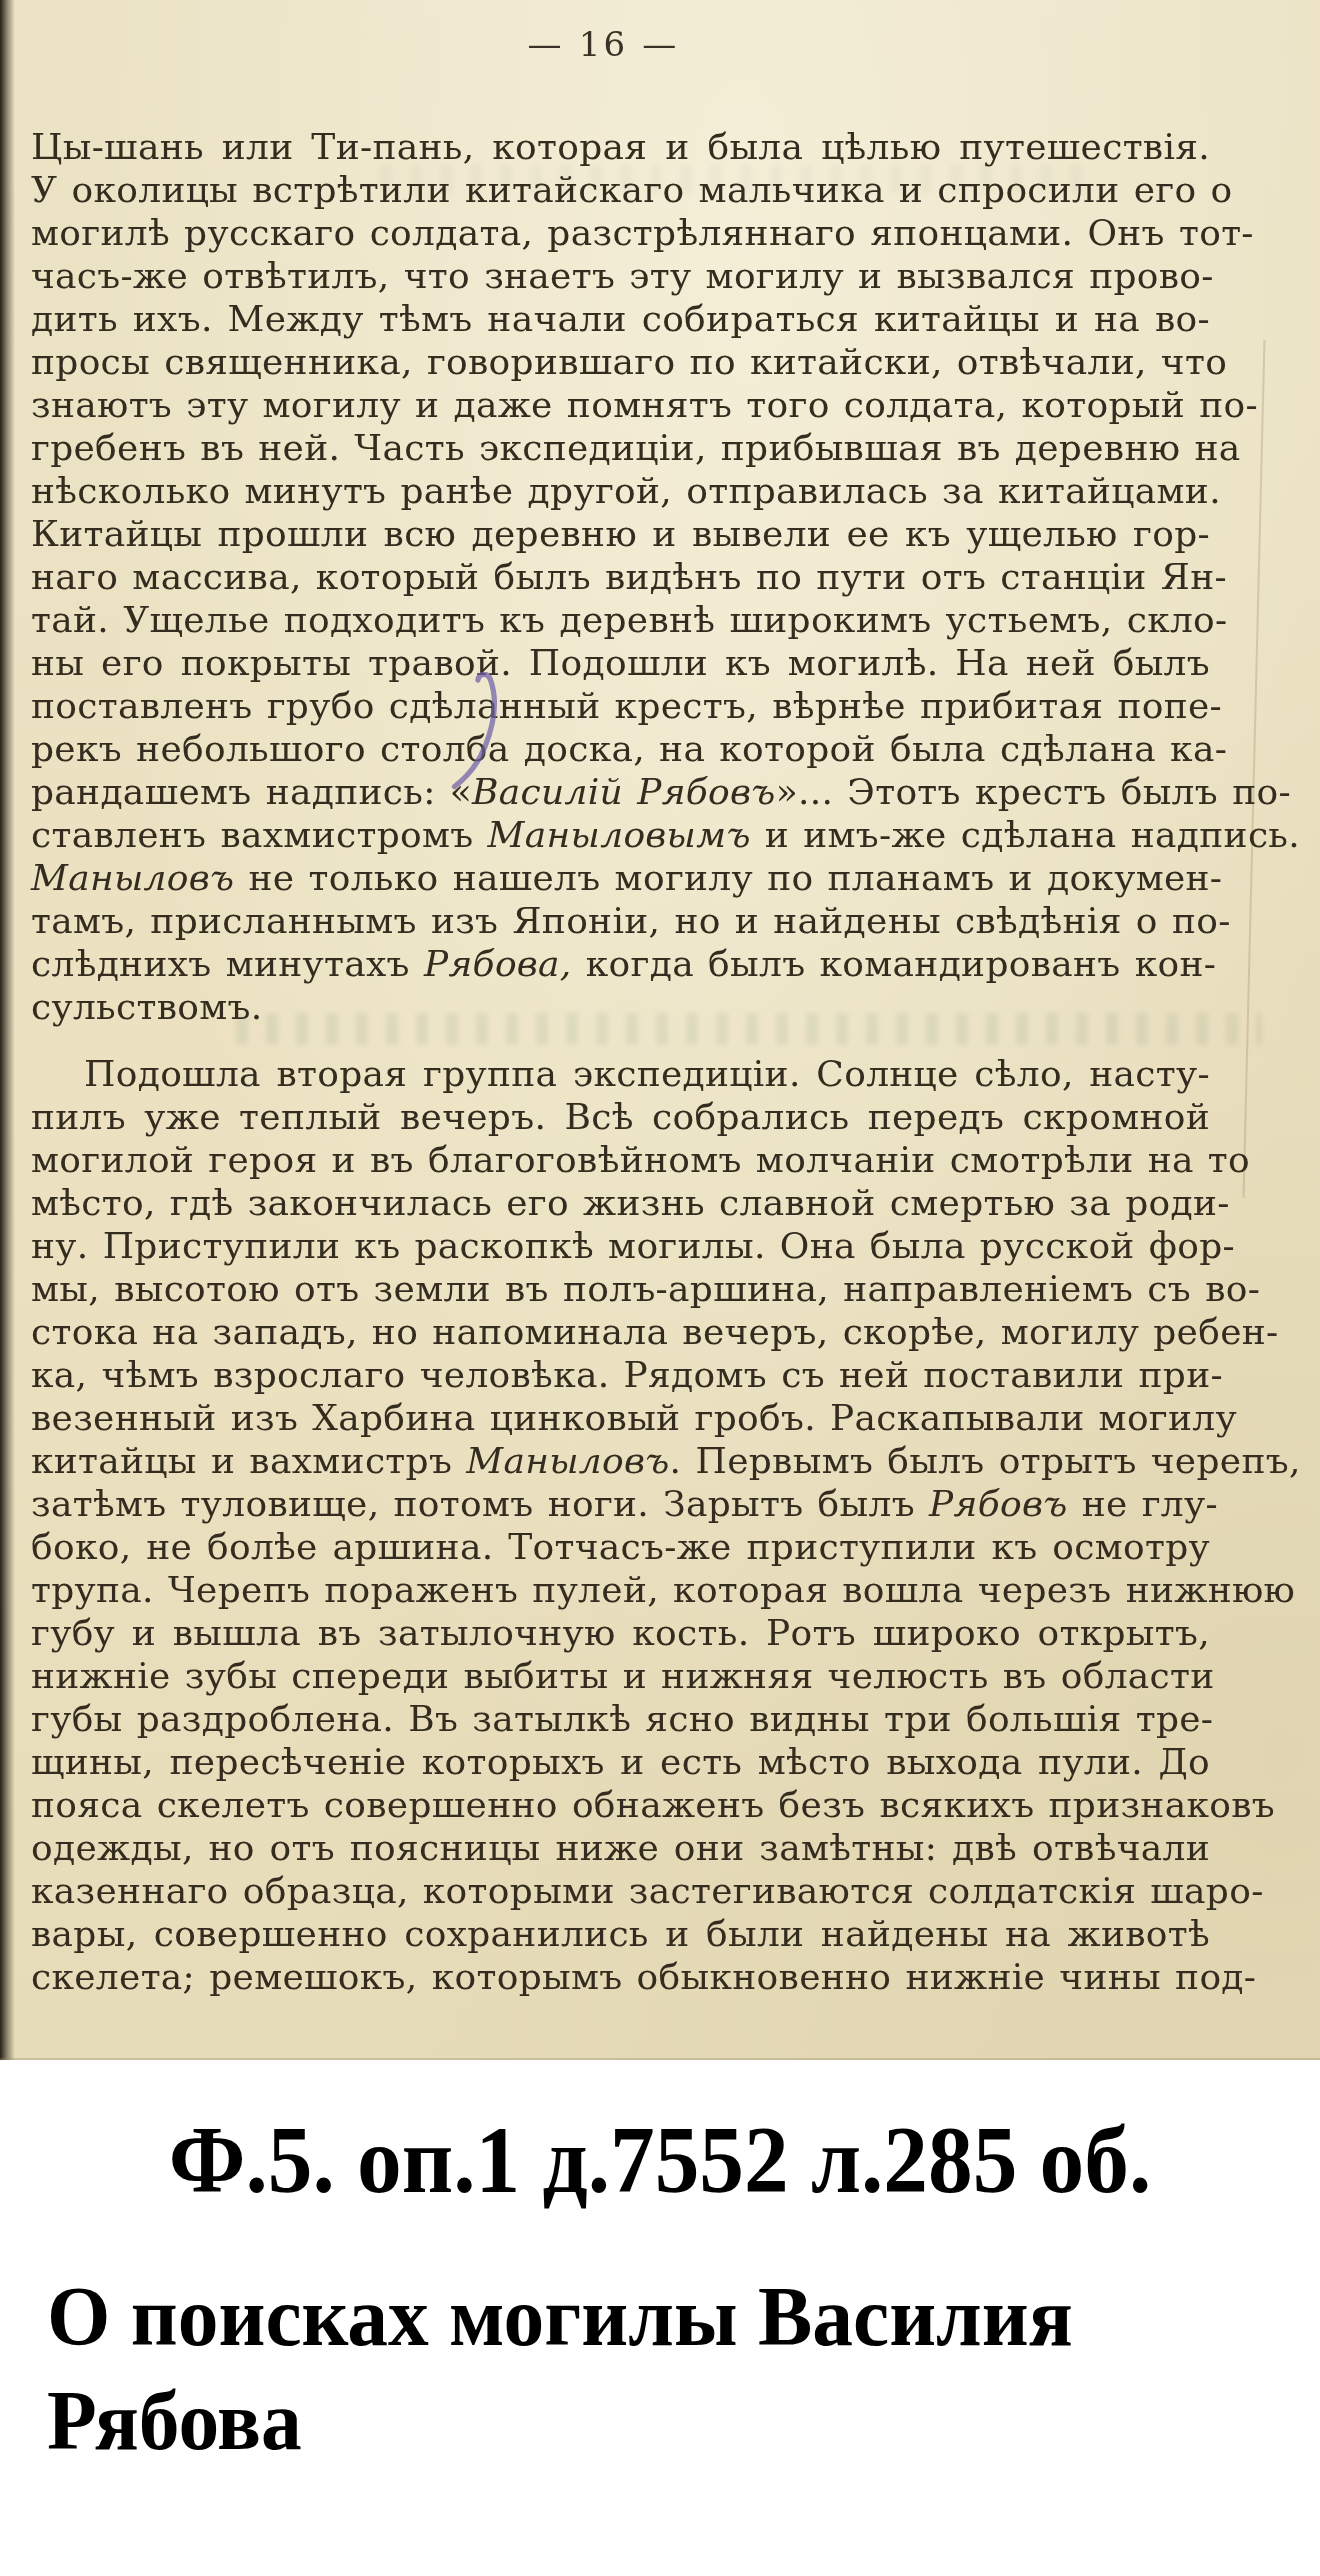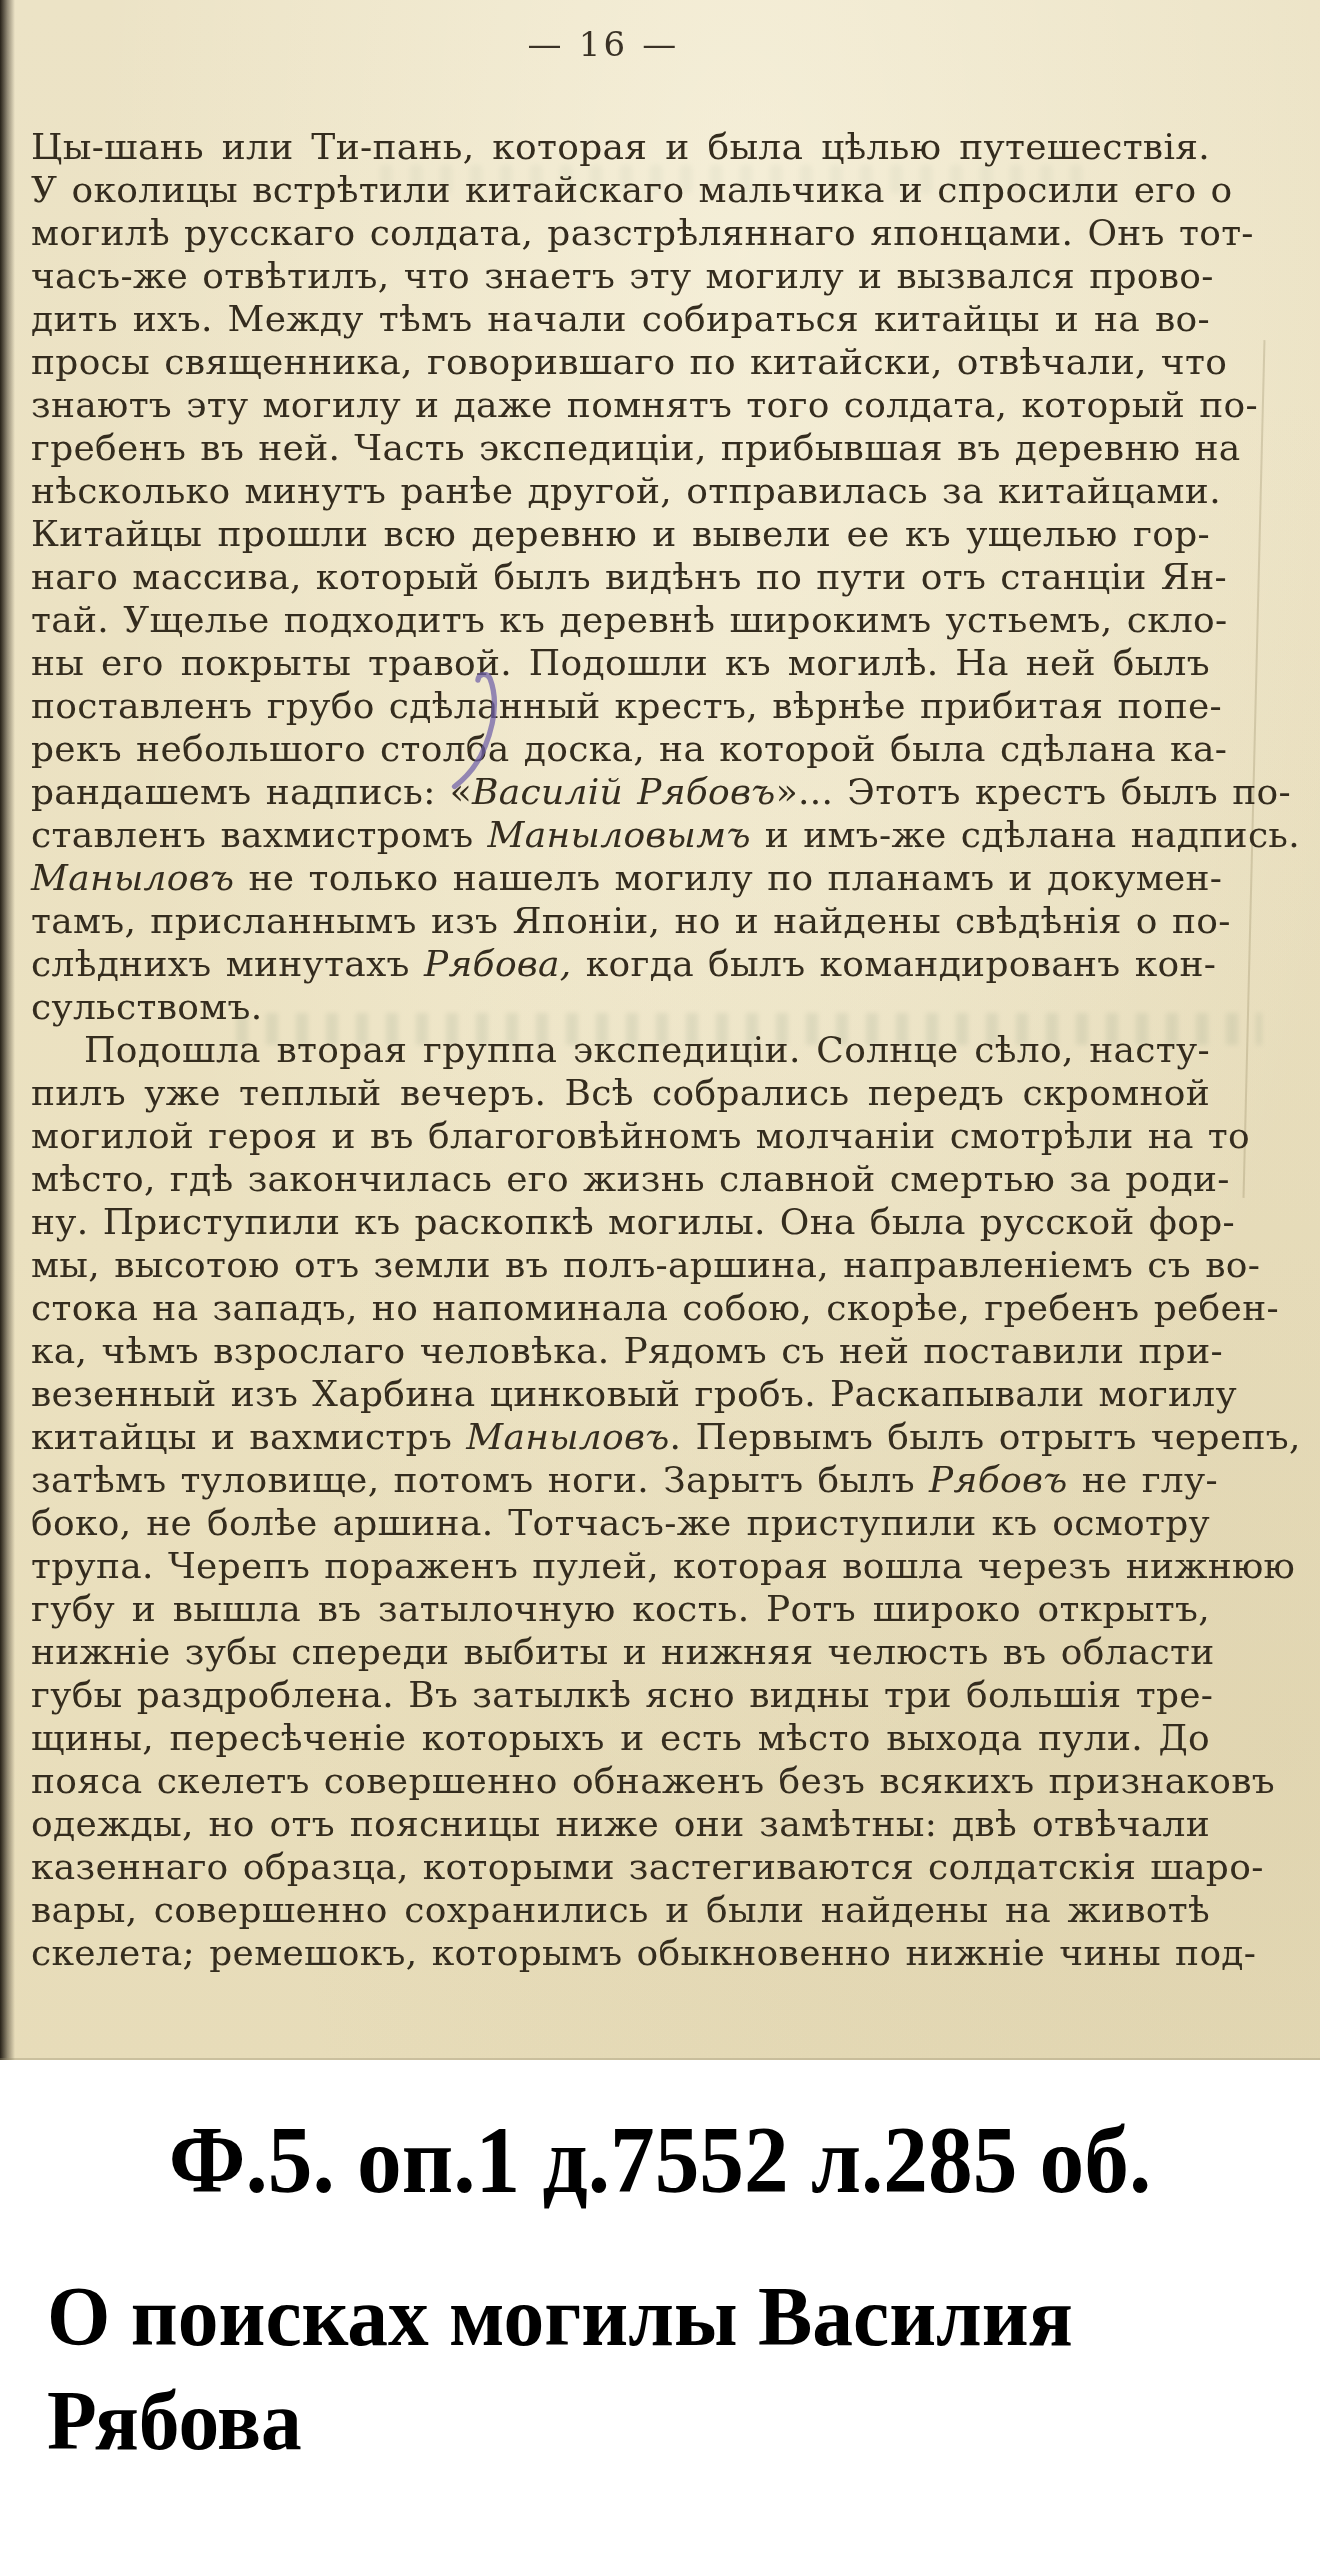--- a/index.html
+++ b/index.html
@@ -32,21 +32,21 @@
   }
   .text-block{
     position:absolute;left:31px;top:125px;width:1179px;
   }
   .line{
     height:43px;line-height:43px;font-size:36px;
     text-align:justify;text-align-last:justify;
     white-space:nowrap;word-spacing:2.4px;letter-spacing:0.3px;
   }
   .line.flush{text-align-last:left;}
-  .line.indent{text-indent:53px;}
+  .line.indent{text-indent:53px;margin-top:24px;}
   .line i{}
   
   .ghost{
     position:absolute;filter:blur(2.4px);
     background:repeating-linear-gradient(90deg, rgba(105,130,105,.55) 0 12px, rgba(105,130,105,0) 12px 30px);
   }
   .ghost.g1{left:236px;top:1013px;width:1026px;height:32px;opacity:.22;}
   .ghost.g2{left:380px;top:165px;width:712px;height:27.5px;opacity:.10;}
   .crease{
     position:absolute;left:1253px;top:340px;width:1.6px;height:858px;
@@ -98,21 +98,21 @@
       <div class="line"><i>Маныловъ</i><span> не только нашелъ могилу по планамъ и докумен-</span></div>
       <div class="line"><span>тамъ, присланнымъ изъ Японіи, но и найдены свѣдѣнія о по-</span></div>
       <div class="line"><span>слѣднихъ минутахъ </span><i>Рябова,</i><span> когда былъ командированъ кон-</span></div>
       <div class="line flush"><span>сульствомъ.</span></div>
       <div class="line indent"><span>Подошла вторая группа экспедиціи. Солнце сѣло, насту-</span></div>
       <div class="line"><span>пилъ уже теплый вечеръ. Всѣ собрались передъ скромной</span></div>
       <div class="line"><span>могилой героя и въ благоговѣйномъ молчаніи смотрѣли на то</span></div>
       <div class="line"><span>мѣсто, гдѣ закончилась его жизнь славной смертью за роди-</span></div>
       <div class="line"><span>ну. Приступили къ раскопкѣ могилы. Она была русской фор-</span></div>
       <div class="line"><span>мы, высотою отъ земли въ полъ-аршина, направленіемъ съ во-</span></div>
-      <div class="line"><span>стока на западъ, но напоминала собою, скорѣе, гребенъ ребен-</span></div>
+      <div class="line"><span>стока на западъ, но напоминала вечеръ, скорѣе, могилу ребен-</span></div>
       <div class="line"><span>ка, чѣмъ взрослаго человѣка. Рядомъ съ ней поставили при-</span></div>
       <div class="line"><span>везенный изъ Харбина цинковый гробъ. Раскапывали могилу</span></div>
       <div class="line"><span>китайцы и вахмистръ </span><i>Маныловъ</i><span>. Первымъ былъ отрытъ черепъ,</span></div>
       <div class="line"><span>затѣмъ туловище, потомъ ноги. Зарытъ былъ </span><i>Рябовъ</i><span> не глу-</span></div>
       <div class="line"><span>боко, не болѣе аршина. Тотчасъ-же приступили къ осмотру</span></div>
       <div class="line"><span>трупа. Черепъ пораженъ пулей, которая вошла черезъ нижнюю</span></div>
       <div class="line"><span>губу и вышла въ затылочную кость. Ротъ широко открытъ,</span></div>
       <div class="line"><span>нижніе зубы спереди выбиты и нижняя челюсть въ области</span></div>
       <div class="line"><span>губы раздроблена. Въ затылкѣ ясно видны три большія тре-</span></div>
       <div class="line"><span>щины, пересѣченіе которыхъ и есть мѣсто выхода пули. До</span></div>

